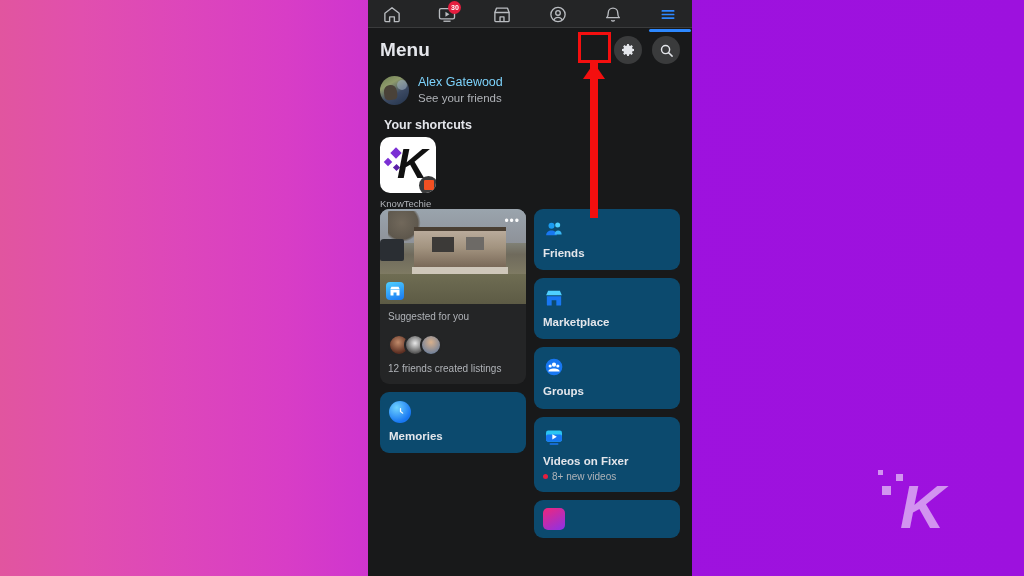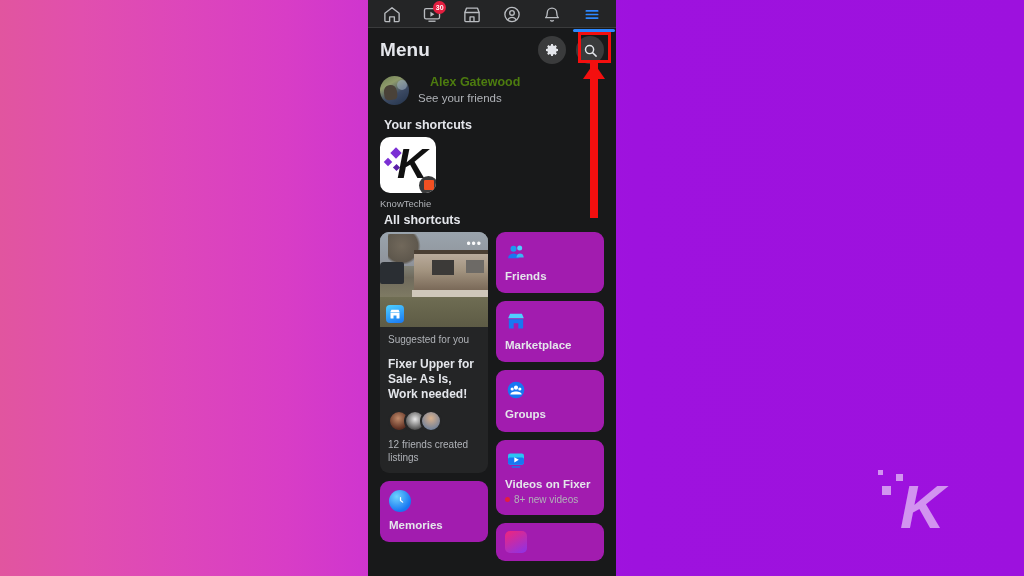--- a/index.html
+++ b/index.html
@@ -20,21 +20,21 @@
      opacity:.72;}
   .watermark .kletter{position:absolute;left:24px;top:12px;
      font-size:62px;line-height:62px;font-weight:700;color:#e7c6f7;
      font-family:"Liberation Sans",sans-serif;font-style:italic;}
   .wm-dot{position:absolute;background:#e7c6f7;}
   .wd1{width:9px;height:9px;left:6px;top:22px;}
   .wd2{width:7px;height:7px;left:20px;top:10px;}
   .wd3{width:5px;height:5px;left:2px;top:6px;}
 
   
-  .phone{position:absolute;left:368px;top:0;width:248px;height:576px;
+  .phone{position:absolute;left:368px;top:0;width:324px;height:576px;
      background:#18191a;overflow:hidden;}
 
   
   .topbar{position:relative;height:28px;background:#242526;
      display:flex;align-items:center;justify-content:space-between;
      padding:0 10px;box-sizing:border-box;}
   .topbar::after{content:"";position:absolute;left:0;right:0;bottom:0;height:1px;
      background:#3a3b3c;}
   .tabicon{position:relative;width:27px;height:21px;display:flex;align-items:center;
      justify-content:center;cursor:pointer;}
@@ -57,21 +57,21 @@
 
   
   .profile{display:flex;align-items:center;gap:9px;padding:3px 12px 8px;}
   .avatar{width:29px;height:29px;border-radius:50%;flex:0 0 auto;overflow:hidden;
      background:linear-gradient(150deg,#6d7f52 0%,#8e9a6b 30%,#3c4a63 60%,#22324a 100%);
      position:relative;}
   .avatar::before{content:"";position:absolute;left:4px;top:9px;width:13px;height:15px;
      background:#4a4238;border-radius:45% 45% 30% 30%;transform:rotate(-8deg);}
   .avatar::after{content:"";position:absolute;left:17px;top:4px;width:10px;height:10px;
      background:#9fb0c4;border-radius:50%;opacity:.55;}
-  .pname{font-size:12.5px;font-weight:700;color:#4d7c0f;line-height:1.25;margin-left:12px;}
+  .pname{font-size:12.5px;font-weight:400;color:#7dd3fc;line-height:1.25;}
   .psub{font-size:11.5px;color:#b0b3b8;line-height:1.3;}
 
   .sectitle{font-size:12.5px;font-weight:700;color:#e4e6eb;padding:4px 16px 5px;}
 
   
   .shortcuts{padding:0 12px;}
   .sc-item{width:56px;}
   .sc-tile{width:56px;height:56px;border-radius:10px;background:#fff;
      position:relative;overflow:hidden;cursor:pointer;}
   .sc-k{position:absolute;left:17px;top:6px;font-size:42px;line-height:42px;
@@ -122,21 +122,21 @@
   .faces{display:flex;margin-top:7px;}
   .face{width:18px;height:18px;border-radius:50%;border:2px solid #242526;
      margin-left:-6px;}
   .face:first-child{margin-left:0;}
   .f1{background:radial-gradient(circle at 45% 35%,#c08a6a,#5d2f22 70%);}
   .f2{background:radial-gradient(circle at 50% 40%,#e8e8e8,#4d4d4d 75%);}
   .f3{background:radial-gradient(circle at 50% 35%,#d8b08c,#6d7f9a 80%);}
   .subnote{font-size:10px;color:#b0b3b8;margin-top:6px;line-height:1.3;}
 
   
-  .tile{background:#a21caf;border-radius:9px;padding:9px 9px 10px;cursor:pointer;}
+  .tile{background:#0c4a6e;border-radius:9px;padding:9px 9px 10px;cursor:pointer;}
   .tile-icon{width:22px;height:22px;border-radius:5px;display:flex;
      align-items:center;justify-content:center;margin-bottom:6px;}
   .tile-label{font-size:11.5px;font-weight:700;color:#e4e6eb;line-height:1.25;}
   .tile-sub{display:flex;align-items:center;gap:4px;margin-top:3px;}
   .reddot{width:5px;height:5px;border-radius:50%;background:#e41e3f;flex:0 0 auto;}
   .tile-subtext{font-size:10px;color:#b0b3b8;}
   .tile-partial{height:30px;padding:8px 9px 0;}
   .grad-icon{background:linear-gradient(150deg,#f0267b,#8b32e8);}
   .blue-icon{background:linear-gradient(160deg,#4fd0ff,#1877f2);}
 
@@ -252,21 +252,20 @@
           <div class="sq sq3"></div>
           <div class="sc-k">K</div>
           <div class="sc-badge">
               <i></i>
             </div>
         </div>
         <div class="sc-label">KnowTechie</div>
       </div>
     </div>
 
-    <div class="sectitle">All shortcuts</div>
 
     <div class="grid">
 
       <div class="col">
 
         <div class="card">
           <div class="card-photo">
             <div class="ph-sky"></div>
             <div class="ph-tree"></div>
             <div class="ph-home"></div>
@@ -278,21 +277,20 @@
             <div class="ph-dots">•••</div>
             <div class="ph-icon blue-icon">
               <svg width="12" height="12" viewBox="0 0 24 24" fill="#fff">
                 <path d="M3 9.5h18V20a1 1 0 0 1-1 1h-5v-6h-6v6H4a1 1 0 0 1-1-1z"></path>
                 <path d="M2.6 8.6 4.8 3.6h14.4l2.2 5z"></path>
               </svg>
             </div>
           </div>
           <div class="card-body">
             <div class="sugg">Suggested for you</div>
-            <div class="cardtitle">Fixer Upper for Sale- As Is, Work needed!</div>
             <div class="faces">
               <div class="face f1"></div>
               <div class="face f2"></div>
               <div class="face f3"></div>
             </div>
             <div class="subnote">12 friends created listings</div>
           </div>
         </div>
 
         <div class="tile">

